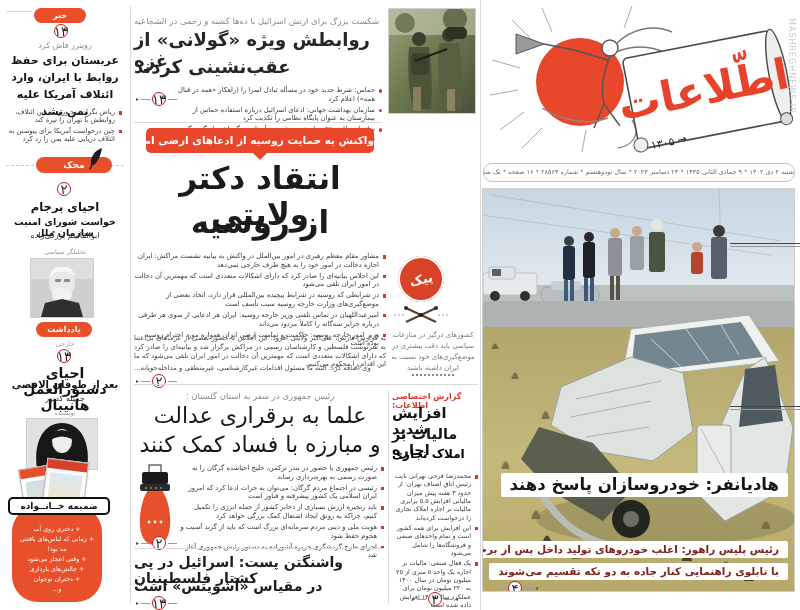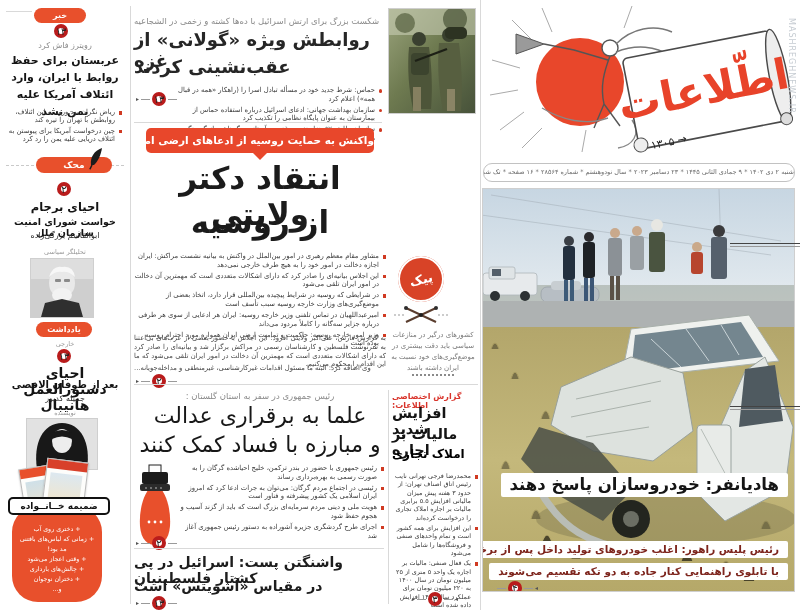--- a/index.html
+++ b/index.html
@@ -3,22 +3,22 @@
 <meta charset="utf-8">
 <style>
   * { margin:0; padding:0; box-sizing:border-box; }
   html,body { background:#ffffff; }
   body { font-family:"DejaVu Sans","Liberation Sans",sans-serif; }
   .page { position:relative; width:800px; height:610px; background:#fff; overflow:hidden; direction:rtl; }
   .abs { position:absolute; }
   .vline { position:absolute; width:1px; background:#d9d9d9; }
   .hline { position:absolute; height:1px; background:#d9d9d9; }
   .pill { position:absolute; background:#e8502c; color:#fff; border-radius:9px; text-align:center; font-weight:bold; }
-  .circ-pg { width:14px; height:14px; border:4px solid #b91c1c; border-radius:50%; background:#fff;
-             font-size:10px; color:#222; display:flex; align-items:center; justify-content:center; }
+  .circ-pg { width:14px; height:14px; border:1px solid #b91c1c; border-radius:50%; background:#fff;
+             font-size:13px; color:#222; display:flex; align-items:center; justify-content:center; }
   .pgmark { position:absolute; display:flex; align-items:center; gap:2px; direction:ltr; }
   .pgmark .dash { width:9px; height:1px; background:#9a9a9a; }
   .pgmark .arr { font-size:6px; color:#555; line-height:1; }
   .kicker { color:#8a8a8a; }
   .blist .b { position:relative; padding-right:7px; margin-bottom:2px; text-align:right; color:#3a3a3a; }
   .blist .b .sq { position:absolute; right:0; top:3px; width:3.5px; height:3.5px; background:#d03a22; }
   .center { text-align:center; }
   .right { text-align:left; }
   .photo-frame { border:1px solid #cfcfcf; overflow:hidden; }
   .whitebox { position:absolute; background:#ffffff; padding:2px 9px 3px; border-radius:2px; white-space:nowrap; }
@@ -356,21 +356,21 @@
     <rect x="3" y="20" width="30" height="7" rx="2" fill="#2b2b2b"></rect>
     <circle cx="9" cy="24" r="1" fill="#888"></circle>
       <circle cx="14" cy="24" r="1" fill="#888"></circle>
       <circle cx="19" cy="24" r="1" fill="#888"></circle>
       <circle cx="24" cy="24" r="1" fill="#888"></circle>
   </svg>
 
   <div class="abs blist" style="left:178px;top:464px;width:206px;font-size:6.8px;line-height:1.3">
     <div class="b"><span class="sq"></span><span>رئیس جمهوری با حضور در بندر ترکمن، خلیج احیاشده گرگان را به صورت رسمی به بهره‌برداری رساند</span></div>
     <div class="b"><span class="sq"></span><span>رئیسی در اجتماع مردم گرگان: می‌توان به جرات ادعا کرد که امروز ایران اسلامی یک کشور پیشرفته و فناور است</span></div>
-    <div class="b"><span class="sq"></span></div>
+    <div class="b"><span class="sq"></span><span>باید زنجیره ارزش بسیاری از ذخایر کشور از جمله انرژی را تکمیل کنیم، چراکه به رونق ایجاد اشتغال کمک بزرگی خواهد کرد</span></div>
     <div class="b"><span class="sq"></span><span>هویت ملی و دینی مردم سرمایه‌ای بزرگ است که باید از گزند آسیب و هجوم حفظ شود</span></div>
     <div class="b"><span class="sq"></span><span>اجرای طرح گردشگری جزیره آشوراده به دستور رئیس جمهوری آغاز شد</span></div>
   </div>
   <div class="pgmark" style="left:136px;top:536px">
     <span class="arr">▸</span>
       <span class="dash"></span>
       <span class="circ-pg">۲</span>
       <span class="dash"></span>
   </div>
 

